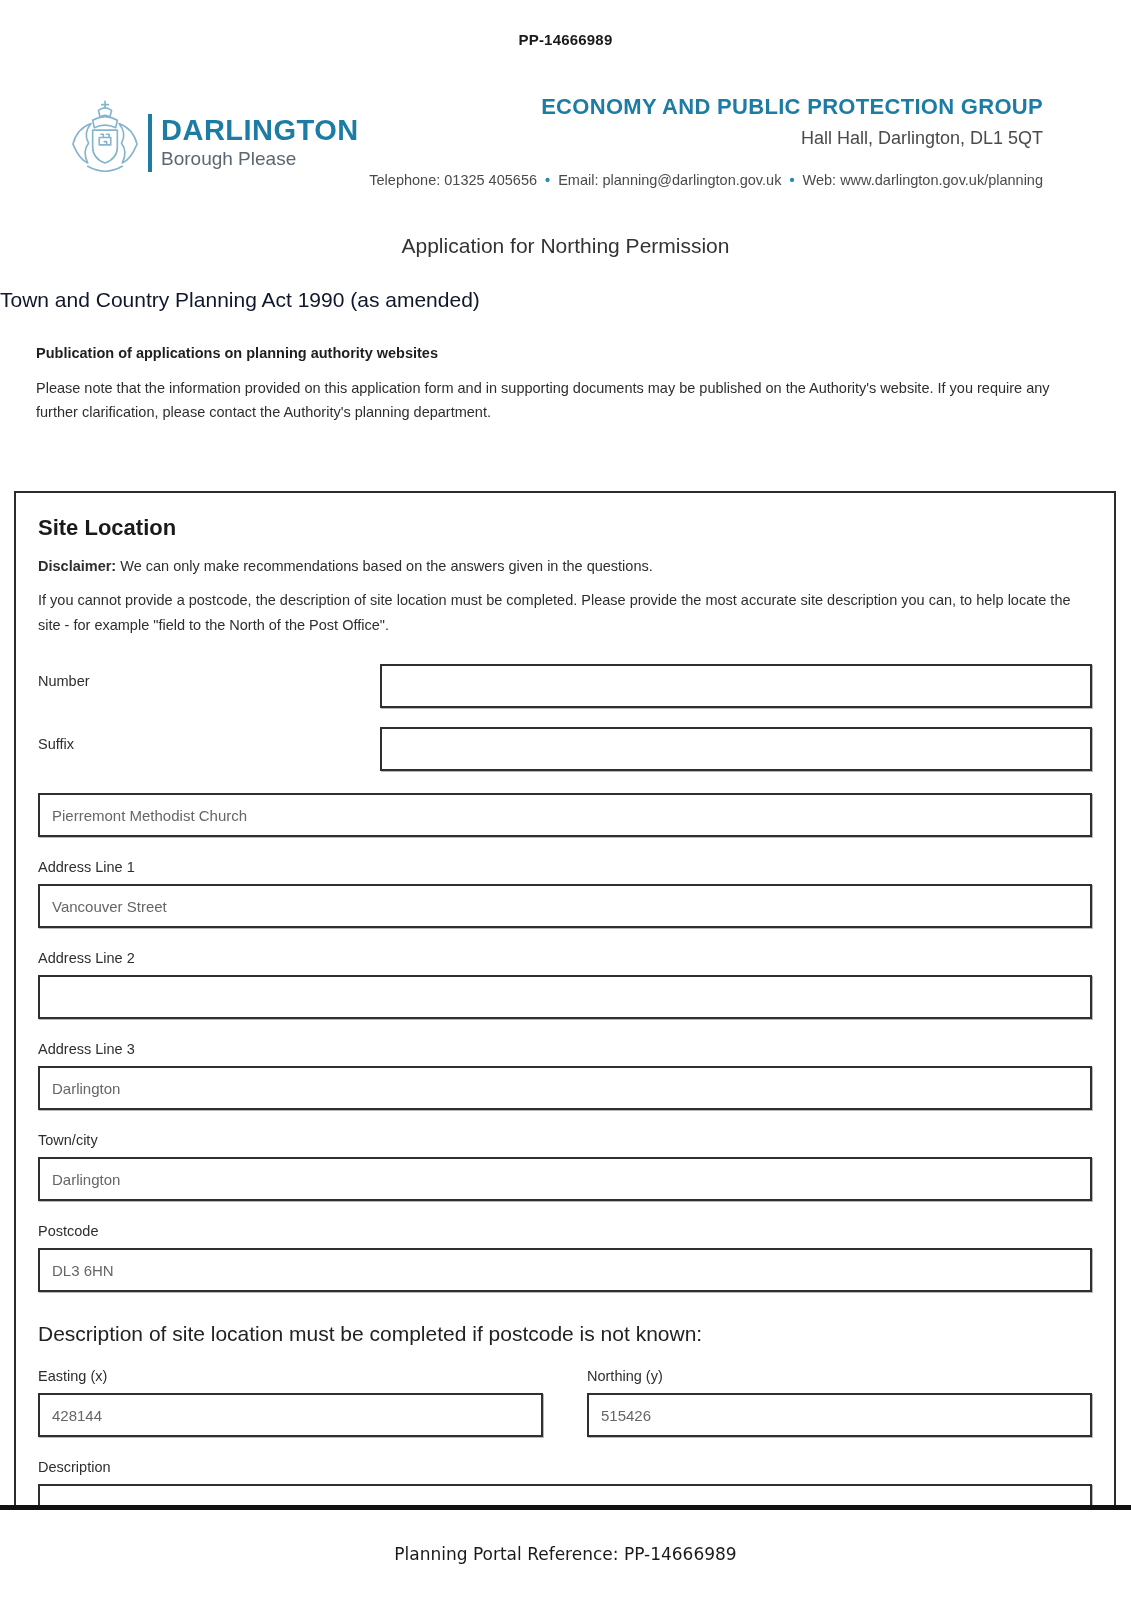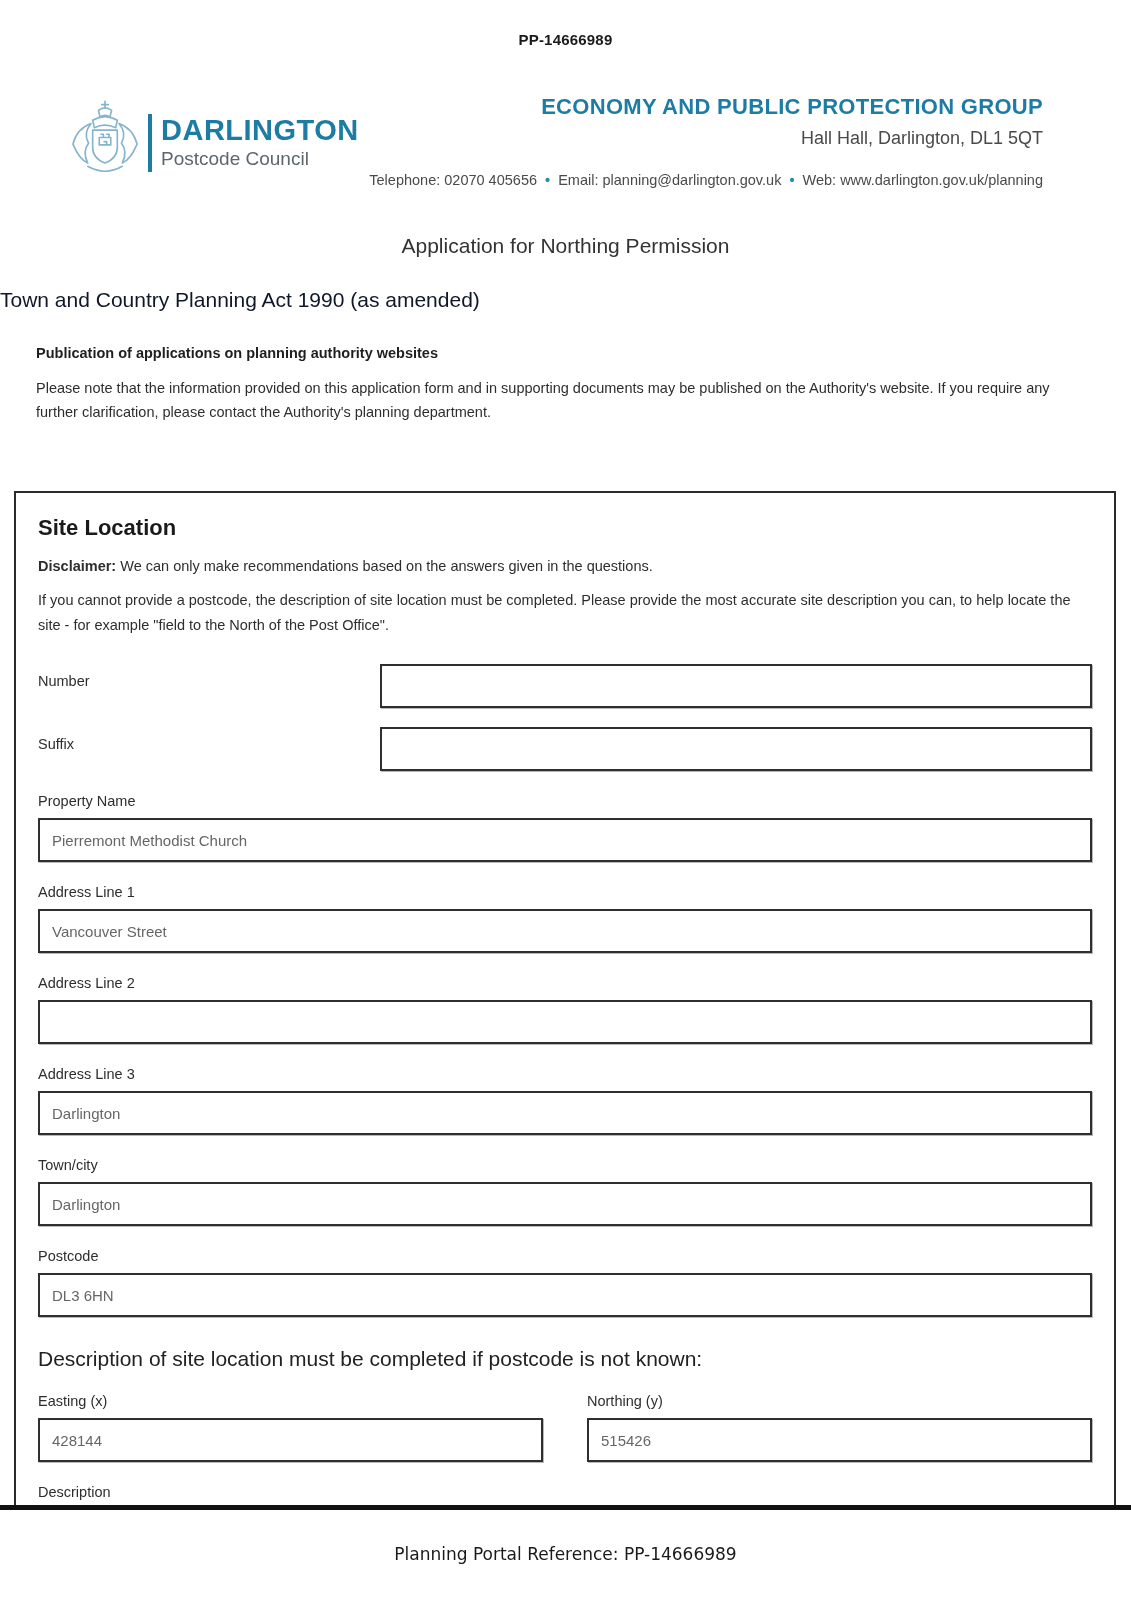--- a/index.html
+++ b/index.html
@@ -215,28 +215,28 @@
           <path d="M30 38 h30 v21 q0 13 -15 19 q-15 -6 -15 -19 z"></path>
           <path d="M38 47 h14 v9 h-14 z M40 43 h3 v4 M47 43 h3 v4 M44 52 h3 v4"></path>
           <path d="M28 30 q-17 6 -22 25 q8 19 18 23 q-7 -14 1 -24 q-7 -12 3 -24"></path>
           <path d="M62 30 q17 6 22 25 q-8 19 -18 23 q7 -14 -1 -24 q7 -12 -3 -24"></path>
           <path d="M24 82 q21 12 42 0"></path>
         </g>
       </svg>
       <div class="logo-divider"></div>
       <div class="logo-text">
         <div class="logo-name">DARLINGTON</div>
-        <div class="logo-sub">Postcode Council</div>
+        <div class="logo-sub">Borough Please</div>
       </div>
     </div>
     <div class="header-right">
       <div class="group-title">ECONOMY AND PUBLIC PROTECTION GROUP</div>
       <div class="hq-address">Hall Hall, Darlington, DL1 5QT</div>
       <div class="contact-line">
-        <span>Telephone: 02070 405656</span>
+        <span>Telephone: 01325 405656</span>
         <span class="dot">•</span>
         <span>Email: planning@darlington.gov.uk</span>
         <span class="dot">•</span>
         <span>Web: www.darlington.gov.uk/planning</span>
       </div>
     </div>
   </div>
 
   <h1 class="main-title">Application for Northing Permission</h1>
   <h2 class="sub-title">Town and Country Planning Act 1990 (as amended)</h2>
@@ -255,21 +255,20 @@
       <label class="field-label">Number</label>
       <input class="text-input" type="text" value="" style="">
     </div>
 
     <div class="inline-row">
       <label class="field-label">Suffix</label>
       <input class="text-input" type="text" value="" style="">
     </div>
 
     <div class="stacked-field">
-      <label class="field-label">Property Name</label>
       <input class="text-input" type="text" value="Pierremont Methodist Church" style="">
     </div>
 
     <div class="stacked-field">
       <label class="field-label">Address Line 1</label>
       <input class="text-input" type="text" value="Vancouver Street" style="">
     </div>
 
     <div class="stacked-field">
       <label class="field-label">Address Line 2</label>

